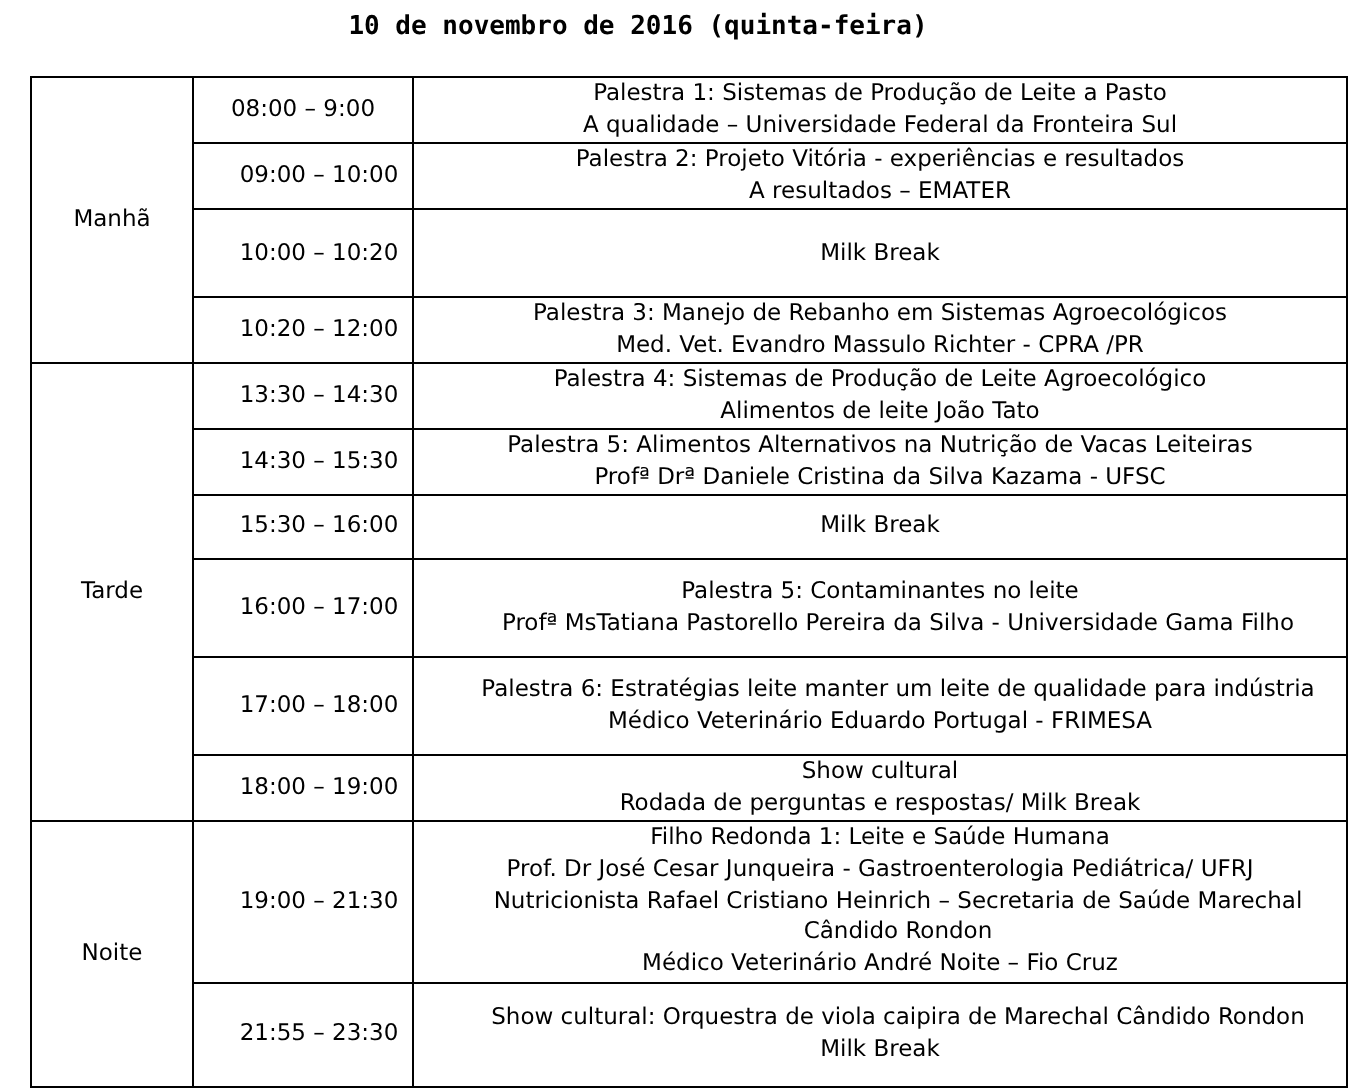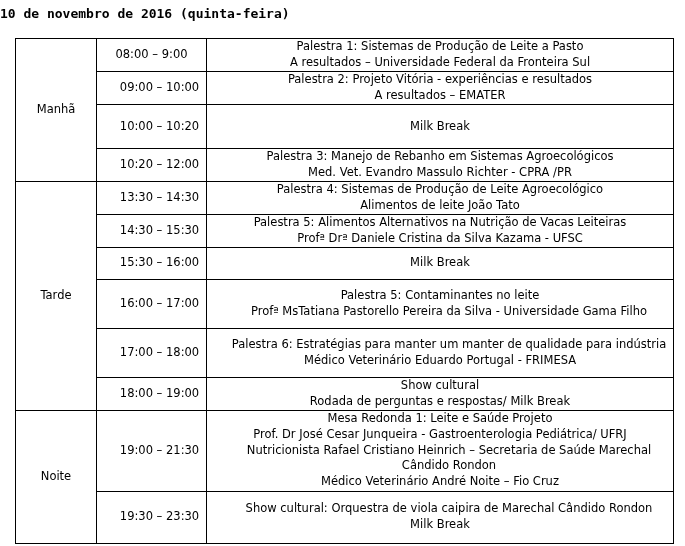--- a/index.html
+++ b/index.html
@@ -1,18 +1,18 @@
 <!DOCTYPE html>
 <html><head>
 <meta charset="utf-8">
 <style>
   html, body { margin:0; padding:0; background:#ffffff; }
   body { width:685px; height:546px; position:relative; overflow:hidden;
          font-family:"DejaVu Sans", sans-serif; color:#000; }
-  .title { position:absolute; left:0; top:6px; width:638px; 
+  .title { position:absolute; left:0; top:6px; width:638px; text-align:center;
            font-family:"DejaVu Sans Mono", monospace; font-weight:bold; font-size:13px; }
   table { position:absolute; left:15px; top:38px; border-collapse:collapse;
           width:659px; table-layout:fixed; }
   td { border:1.5px solid #000; padding:0 2px; text-align:center; vertical-align:middle;
        font-size:11.5px; line-height:15.8px; }
   td.period { width:76px; }
   td.time { width:105px; }
   .line { display:block; white-space:nowrap;text-align:center; }
   .wrap { white-space:normal;padding-left:18px; }
 </style>
@@ -21,21 +21,21 @@
 
 <div class="title">10 de novembro de 2016 (quinta-feira)</div>
 
 <table>
   <tbody>
       <tr style="height:33px">
     <td class="period" rowspan="4">Manhã</td>
     <td class="time">08:00 – 9:00</td>
     <td>
       <span class="line">Palestra 1: Sistemas de Produção de Leite a Pasto</span>
-      <span class="line">A resultados – Universidade Federal da Fronteira Sul</span>
+      <span class="line">A qualidade – Universidade Federal da Fronteira Sul</span>
     </td>
   </tr>
   <tr style="height:33px">
     <td class="time wrap">09:00 – 10:00</td>
     <td>
       <span class="line">Palestra 2: Projeto Vitória - experiências e resultados</span>
       <span class="line">A resultados – EMATER</span>
     </td>
   </tr>
   <tr style="height:44px">
@@ -76,43 +76,43 @@
   <tr style="height:49px">
     <td class="time wrap">16:00 – 17:00</td>
     <td>
       <span class="line">Palestra 5: Contaminantes no leite</span>
       <span class="line wrap">Profª MsTatiana Pastorello Pereira da Silva - Universidade Gama Filho</span>
     </td>
   </tr>
   <tr style="height:49px">
     <td class="time wrap">17:00 – 18:00</td>
     <td>
-      <span class="line wrap">Palestra 6: Estratégias para manter um manter de qualidade para indústria</span>
+      <span class="line wrap">Palestra 6: Estratégias leite manter um leite de qualidade para indústria</span>
       <span class="line">Médico Veterinário Eduardo Portugal - FRIMESA</span>
     </td>
   </tr>
   <tr style="height:33px">
     <td class="time wrap">18:00 – 19:00</td>
     <td>
       <span class="line">Show cultural</span>
       <span class="line">Rodada de perguntas e respostas/ Milk Break</span>
     </td>
   </tr>
 
   <tr style="height:81px">
     <td class="period" rowspan="2">Noite</td>
     <td class="time wrap">19:00 – 21:30</td>
     <td>
-      <span class="line">Mesa Redonda 1: Leite e Saúde Projeto</span>
+      <span class="line">Filho Redonda 1: Leite e Saúde Humana</span>
       <span class="line">Prof. Dr José Cesar Junqueira - Gastroenterologia Pediátrica/ UFRJ</span>
       <span class="line wrap">Nutricionista Rafael Cristiano Heinrich – Secretaria de Saúde Marechal Cândido Rondon</span>
       <span class="line">Médico Veterinário André Noite – Fio Cruz</span>
     </td>
   </tr>
   <tr style="height:52px">
-    <td class="time wrap">19:30 – 23:30</td>
+    <td class="time wrap">21:55 – 23:30</td>
     <td>
       <span class="line wrap">Show cultural: Orquestra de viola caipira de Marechal Cândido Rondon</span>
       <span class="line">Milk Break</span>
     </td>
   </tr>
 </tbody>
   </table>
 
 </body></html>

